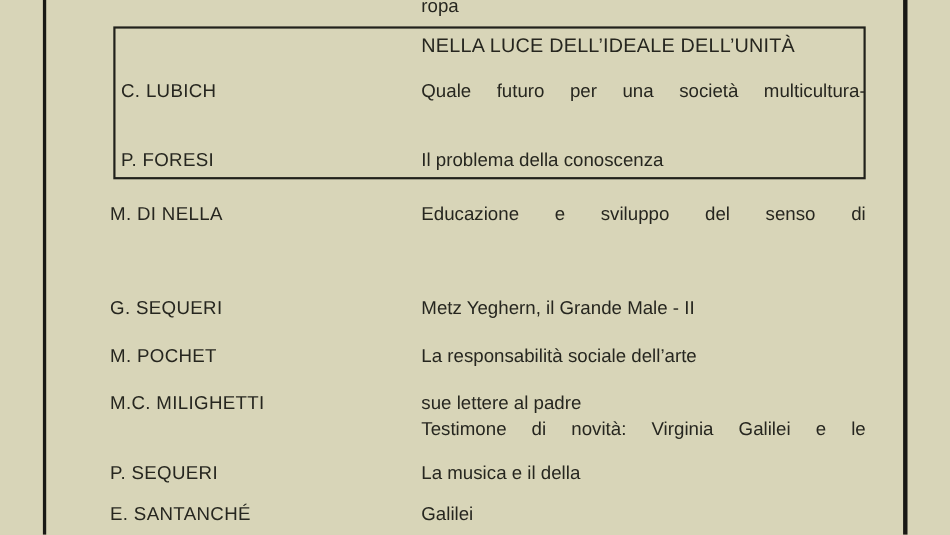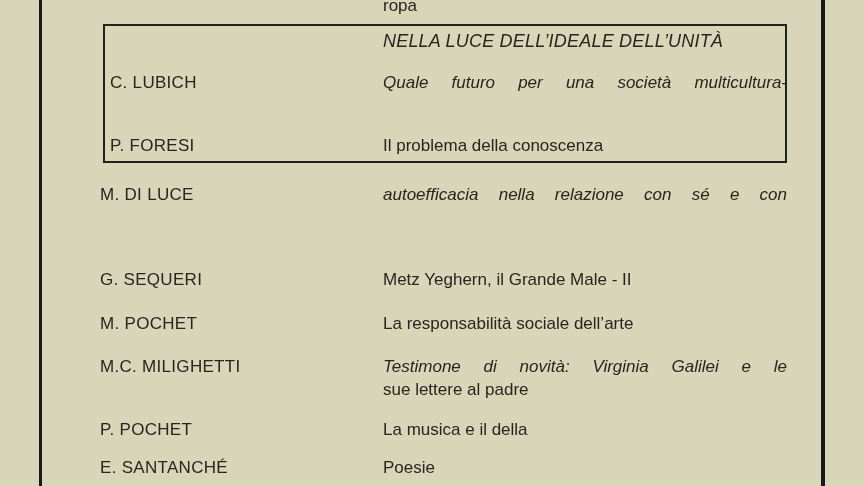--- a/index.html
+++ b/index.html
@@ -26,41 +26,41 @@
   .section-box {
     position: absolute;
     left: 103px; top: 24px;
     width: 684px; height: 139px;
     border: 2px solid #21211b;
     box-sizing: border-box;
   }
   .section-heading {
     position: absolute; left: 383px; top: 30px;
     width: 404px;
-    font-size: 18px; font-style: italic;
+    font-size: 18px; 
     letter-spacing: 0.2px;
     line-height: 23px;
     white-space: nowrap;
   }
 
   .row { position: absolute; left: 0; width: 864px; }
   .author {
     position: absolute; left: 100px; top: 0;
     font-size: 17px; line-height: 23px;
     letter-spacing: 0.3px;
     white-space: nowrap;
   }
   .author.inbox { left: 110px; }
   .title {
     position: absolute; left: 383px; top: 0;
     width: 404px;
     font-size: 17px; line-height: 23px;
   }
   .tline { min-height: 23px; }
-  .just { text-align: justify; text-align-last: justify; font-style: italic; }
+  .just { text-align: justify; text-align-last: justify; }
 </style>
 </head>
 <body>
 
 <div class="rule rule-left"></div>
 <div class="rule rule-right"></div>
 
 <div class="frag">ropa</div>
 
 <div class="section-box"></div>
@@ -75,53 +75,53 @@
 </div>
 
 <div class="row" style="top:134px">
   <div class="author inbox">P. FORESI</div>
   <div class="title">
     <div class="tline">Il problema della conoscenza</div>
   </div>
 </div>
 
 <div class="row" style="top:183px">
-  <div class="author">M. DI LUCE</div>
+  <div class="author">M. DI NELLA</div>
   <div class="title">
-    <div class="tline just">autoefficacia nella relazione con sé e con</div>
+    <div class="tline just">Educazione e sviluppo del senso di</div>
   </div>
 </div>
 
 <div class="row" style="top:268px">
   <div class="author">G. SEQUERI</div>
   <div class="title">
     <div class="tline">Metz Yeghern, il Grande Male - II</div>
   </div>
 </div>
 
 <div class="row" style="top:312px">
   <div class="author">M. POCHET</div>
   <div class="title">
     <div class="tline">La responsabilità sociale dell’arte</div>
   </div>
 </div>
 
 <div class="row" style="top:355px">
   <div class="author">M.C. MILIGHETTI</div>
   <div class="title">
+    <div class="tline">sue lettere al padre</div>
     <div class="tline just">Testimone di novità: Virginia Galilei e le</div>
-    <div class="tline">sue lettere al padre</div>
   </div>
 </div>
 
 <div class="row" style="top:418px">
-  <div class="author">P. POCHET</div>
+  <div class="author">P. SEQUERI</div>
   <div class="title">
     <div class="tline">La musica e il della</div>
   </div>
 </div>
 
 <div class="row" style="top:456px">
   <div class="author">E. SANTANCHÉ</div>
   <div class="title">
-    <div class="tline">Poesie</div>
+    <div class="tline">Galilei</div>
   </div>
 </div>
 
 </body></html>

